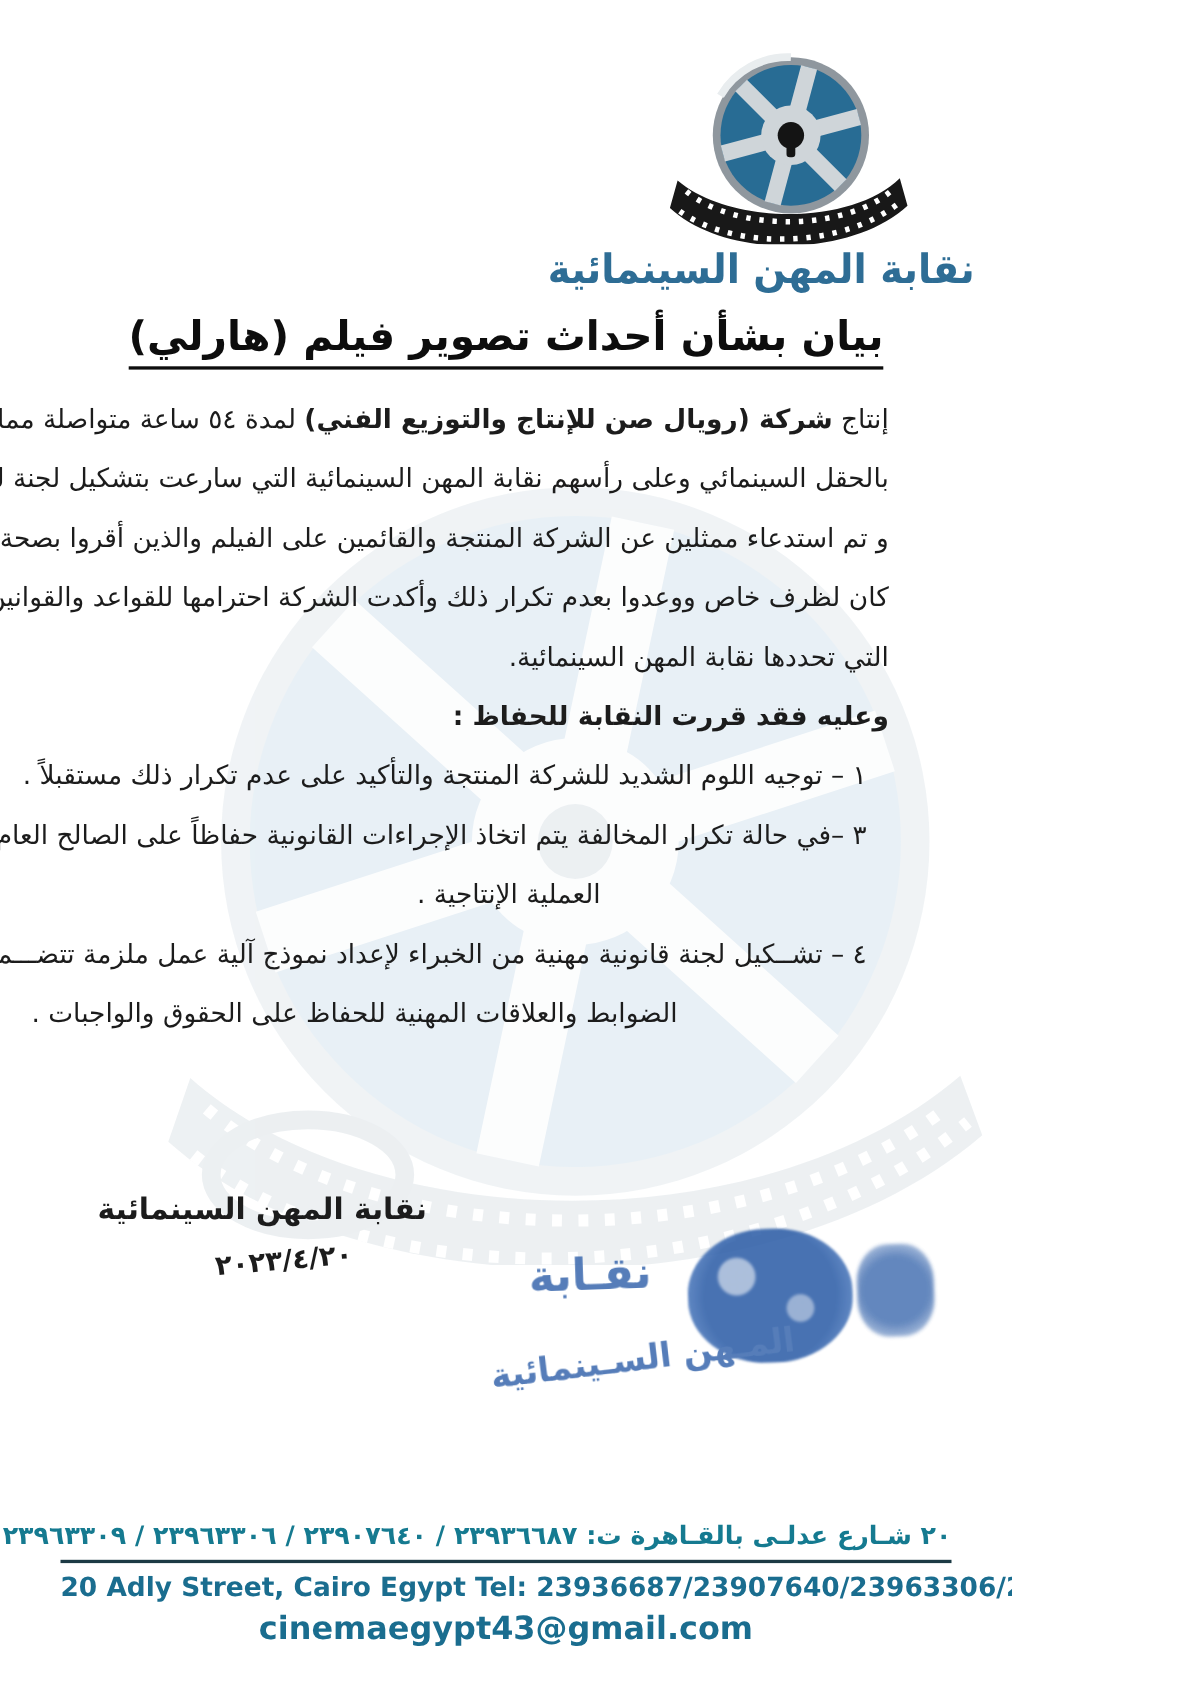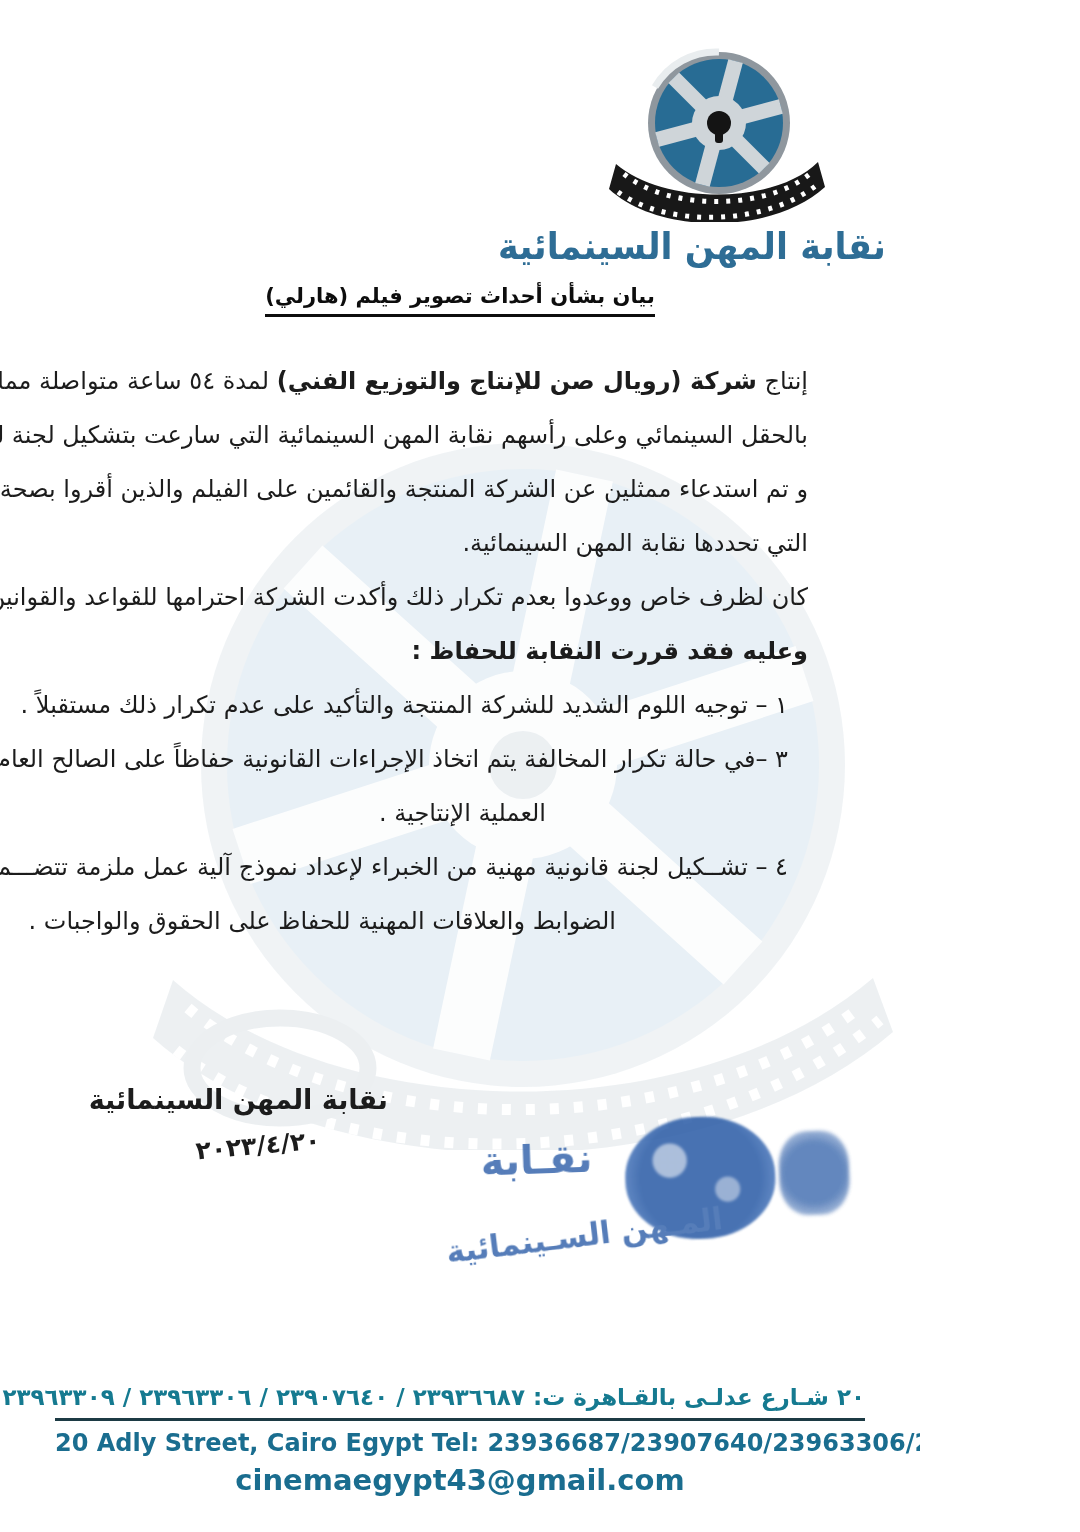--- a/index.html
+++ b/index.html
@@ -12,21 +12,21 @@
   
   .letterhead{position:absolute;top:44px;right:34px;width:340px;text-align:center;}
   .logo{display:block;margin:0 auto;}
   .calligraphy{
     margin-top:4px;direction:rtl;font-size:35px;font-weight:bold;
     color:#2e6d95;white-space:nowrap;transform:scaleY(1.05);
   }
   
   .title-wrap{position:absolute;top:284px;left:0;right:0;text-align:center;direction:rtl;}
   .title-wrap span{
-    font-size:21px;font-weight:bold;color:#0d0d0d;
+    font-size:37px;font-weight:bold;color:#0d0d0d;
     border-bottom:3px solid #0d0d0d;padding-bottom:6px;white-space:nowrap;
   }
   
   .content{position:absolute;top:354px;right:112px;left:100px;direction:rtl;font-size:24px;}
   .line{height:54px;line-height:54px;white-space:nowrap;}
   .jline{text-align:justify;text-align-last:justify;}
   .rline{text-align:right;}
   .heading{font-weight:bold;text-align:right;}
   .item{padding-right:20px;}
   .cont-a{padding-right:262px;}
@@ -113,22 +113,22 @@
   </div>
 
   <div class="title-wrap">
     <span>بيان بشأن أحداث تصوير فيلم (هارلي)</span>
   </div>
 
   <div class="content">
     <div class="line jline"><span>إنتاج </span><b>شركة (رويال صن للإنتاج والتوزيع الفني)</b><span> لمدة ٥٤ ساعة متواصلة مما أثار حفيظة العاملين</span></div>
     <div class="line jline">بالحقل السينمائي وعلى رأسهم نقابة المهن السينمائية التي سارعت بتشكيل لجنة للتحقق من الأمر</div>
     <div class="line jline">و تم استدعاء ممثلين عن الشركة المنتجة والقائمين على الفيلم والذين أقروا بصحة الواقعة وأن ذلك</div>
+    <div class="line jline">كان لظرف خاص ووعدوا بعدم تكرار ذلك وأكدت الشركة احترامها للقواعد والقوانين والأطر المهنية</div>
     <div class="line rline">التي تحددها نقابة المهن السينمائية.</div>
-    <div class="line jline">كان لظرف خاص ووعدوا بعدم تكرار ذلك وأكدت الشركة احترامها للقواعد والقوانين والأطر المهنية</div>
     <div class="line heading">وعليه فقد قررت النقابة للحفاظ :</div>
     <div class="line rline item">١ – توجيه اللوم الشديد للشركة المنتجة والتأكيد على عدم تكرار ذلك مستقبلاً .</div>
     <div class="line jline item">٣ –في حالة تكرار المخالفة يتم اتخاذ الإجراءات القانونية حفاظاً على الصالح العام لأطراف</div>
     <div class="line rline cont-a">العملية الإنتاجية .</div>
     <div class="line jline item">٤ – تشــكيل لجنة قانونية مهنية من الخبراء لإعداد نموذج آلية عمل ملزمة تتضـــمن كافة</div>
     <div class="line rline cont-b">الضوابط والعلاقات المهنية للحفاظ على الحقوق والواجبات .</div>
   </div>
 
   <div class="signature">
     <div class="sig-org">نقابة المهن السينمائية</div>

